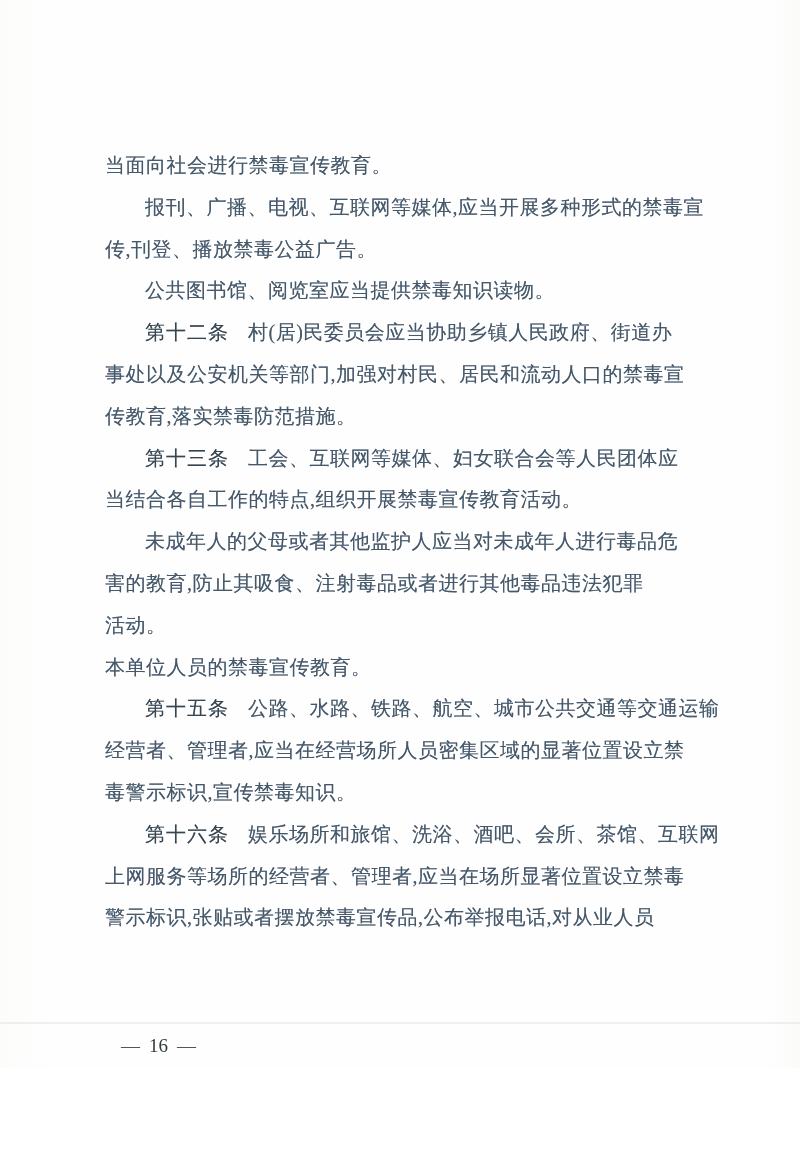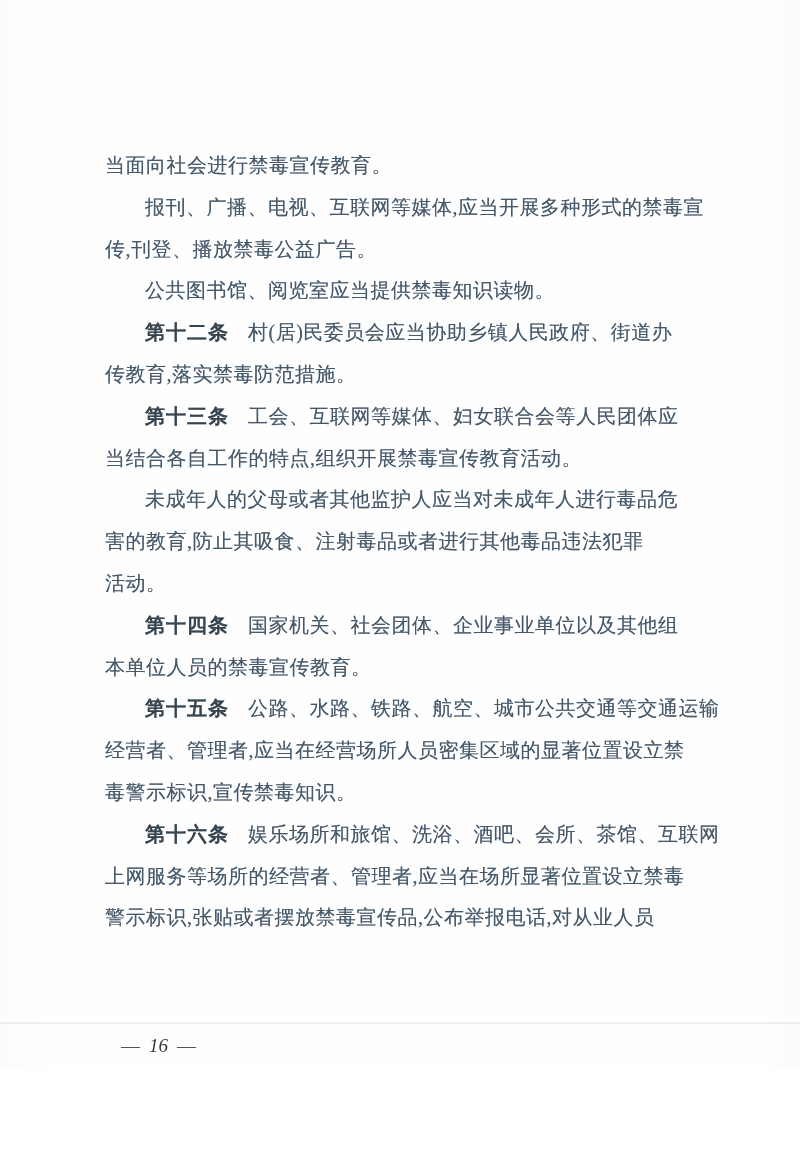--- a/index.html
+++ b/index.html
@@ -27,21 +27,21 @@
     font-size: 20px;
     letter-spacing: 0.5px;
     color: #46596b;
     white-space: nowrap;
     text-shadow: 0 0 0.6px rgba(70, 89, 107, 0.55);
   }
   .line.indent {
     padding-left: 40px;
   }
   .article-head {
-    font-weight: 700;
+    font-weight: 400;
     color: #36454f;
     margin-right: 19px;
     letter-spacing: 1px;
   }
   .page-footer {
     position: absolute;
     left: 112px;
     top: 1026px;
     height: 40px;
     line-height: 40px;
@@ -49,21 +49,20 @@
     color: #3a3f41;
     letter-spacing: 0;
     white-space: nowrap;
   }
   .page-footer .dash {
     color: #4a5052;
     padding: 0 9px;
   }
   .page-footer .num {
     color: #333a3d;
-    font-style: italic;
   }
   .scan-edge-bottom {
     position: absolute;
     left: 0;
     top: 1140px;
     width: 650px;
     height: 5px;
     background: linear-gradient(to right,
       #1f292b 0%,
       #232f32 45%,
@@ -89,33 +88,31 @@
 
   <div class="text-block">
     <div class="line">当面向社会进行禁毒宣传教育。</div>
     <div class="line indent">报刊、广播、电视、互联网等媒体,应当开展多种形式的禁毒宣</div>
     <div class="line">传,刊登、播放禁毒公益广告。</div>
     <div class="line indent">公共图书馆、阅览室应当提供禁毒知识读物。</div>
 
     <div class="line indent">
       <span class="article-head">第十二条</span><span>村(居)民委员会应当协助乡镇人民政府、街道办</span>
     </div>
+    <div class="line">事处以及公安机关等部门,加强对村民、居民和流动人口的禁毒宣</div>
     <div class="line">传教育,落实禁毒防范措施。</div>
 
     <div class="line indent">
       <span class="article-head">第十三条</span><span>工会、互联网等媒体、妇女联合会等人民团体应</span>
     </div>
     <div class="line">当结合各自工作的特点,组织开展禁毒宣传教育活动。</div>
     <div class="line indent">未成年人的父母或者其他监护人应当对未成年人进行毒品危</div>
     <div class="line">害的教育,防止其吸食、注射毒品或者进行其他毒品违法犯罪</div>
     <div class="line">活动。</div>
 
-    <div class="line indent">
-      <span class="article-head">第十四条</span><span>国家机关、社会团体、企业事业单位以及其他组</span>
-    </div>
     <div class="line">本单位人员的禁毒宣传教育。</div>
 
     <div class="line indent">
       <span class="article-head">第十五条</span><span>公路、水路、铁路、航空、城市公共交通等交通运输</span>
     </div>
     <div class="line">经营者、管理者,应当在经营场所人员密集区域的显著位置设立禁</div>
     <div class="line">毒警示标识,宣传禁毒知识。</div>
 
     <div class="line indent">
       <span class="article-head">第十六条</span><span>娱乐场所和旅馆、洗浴、酒吧、会所、茶馆、互联网</span>

